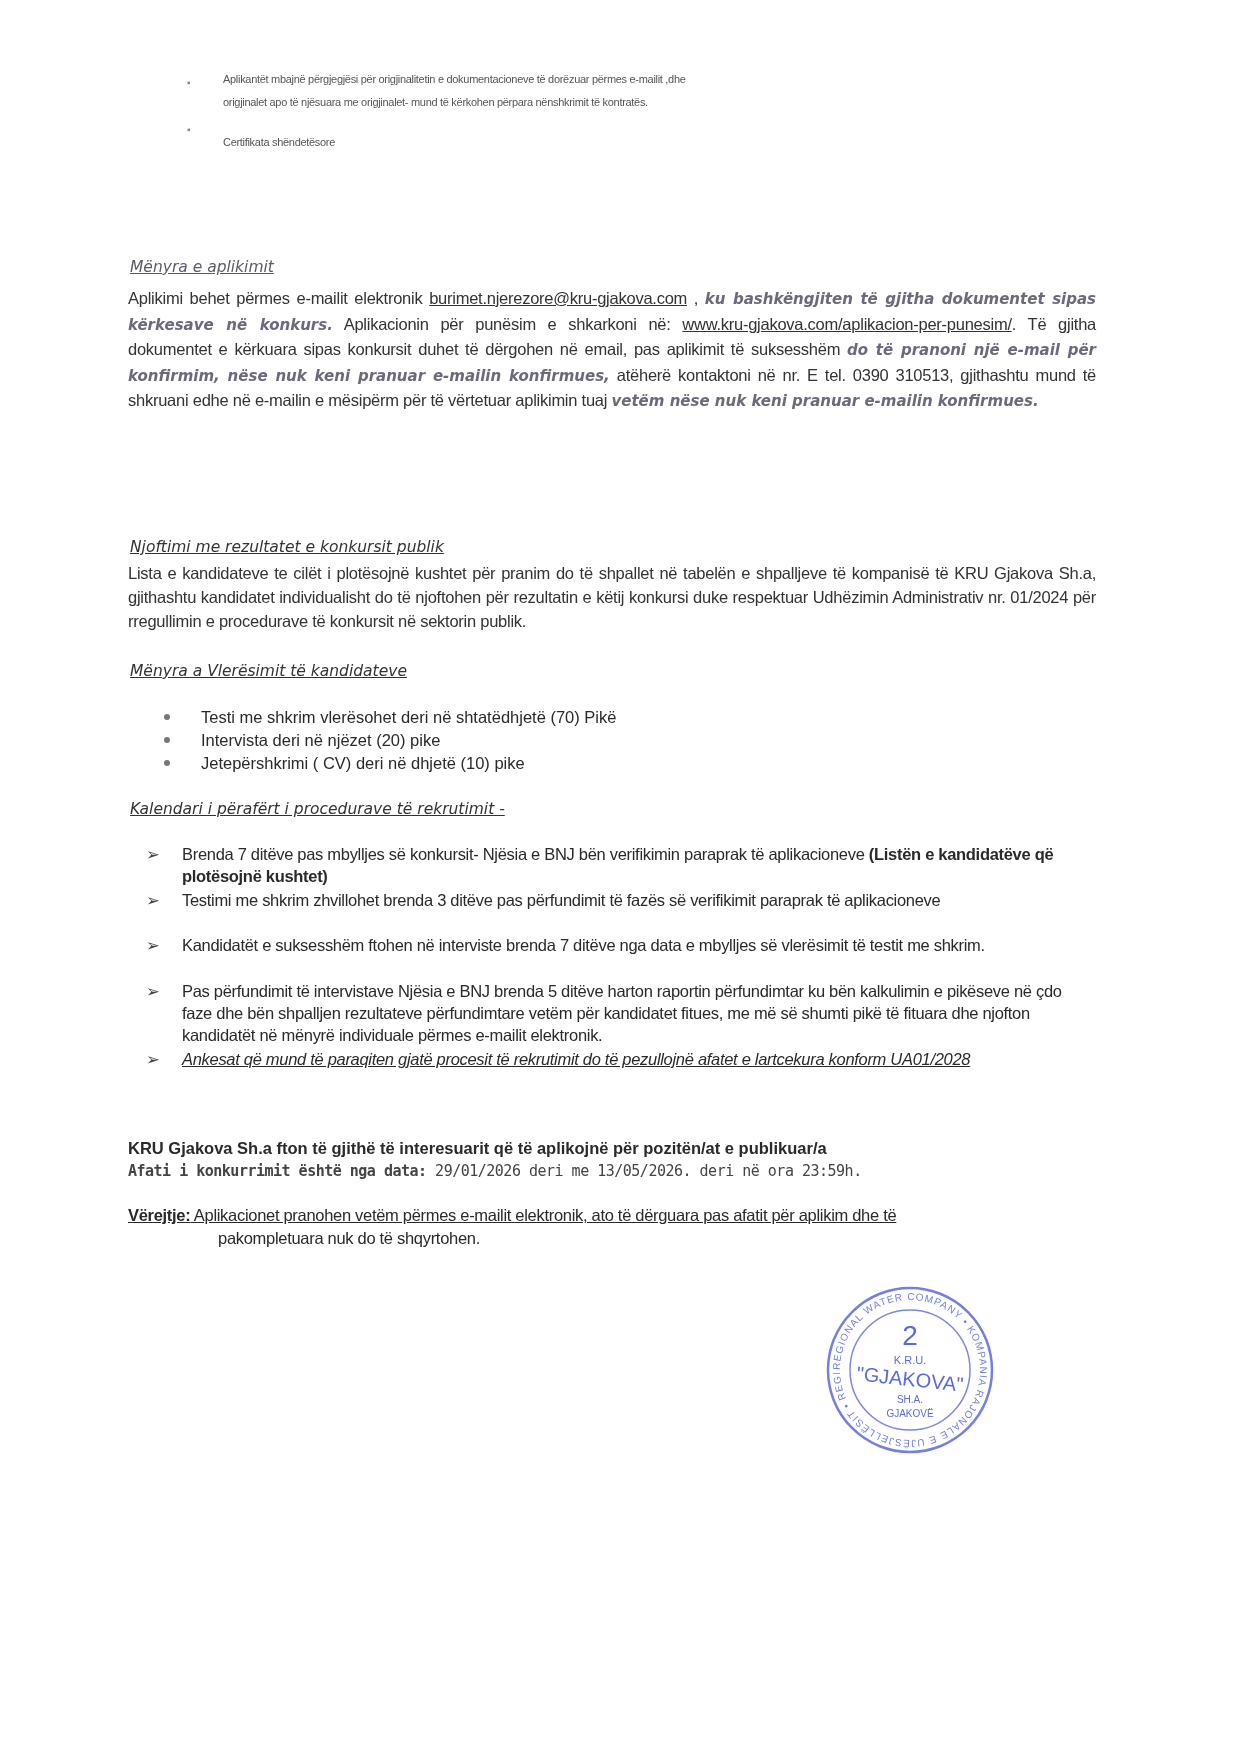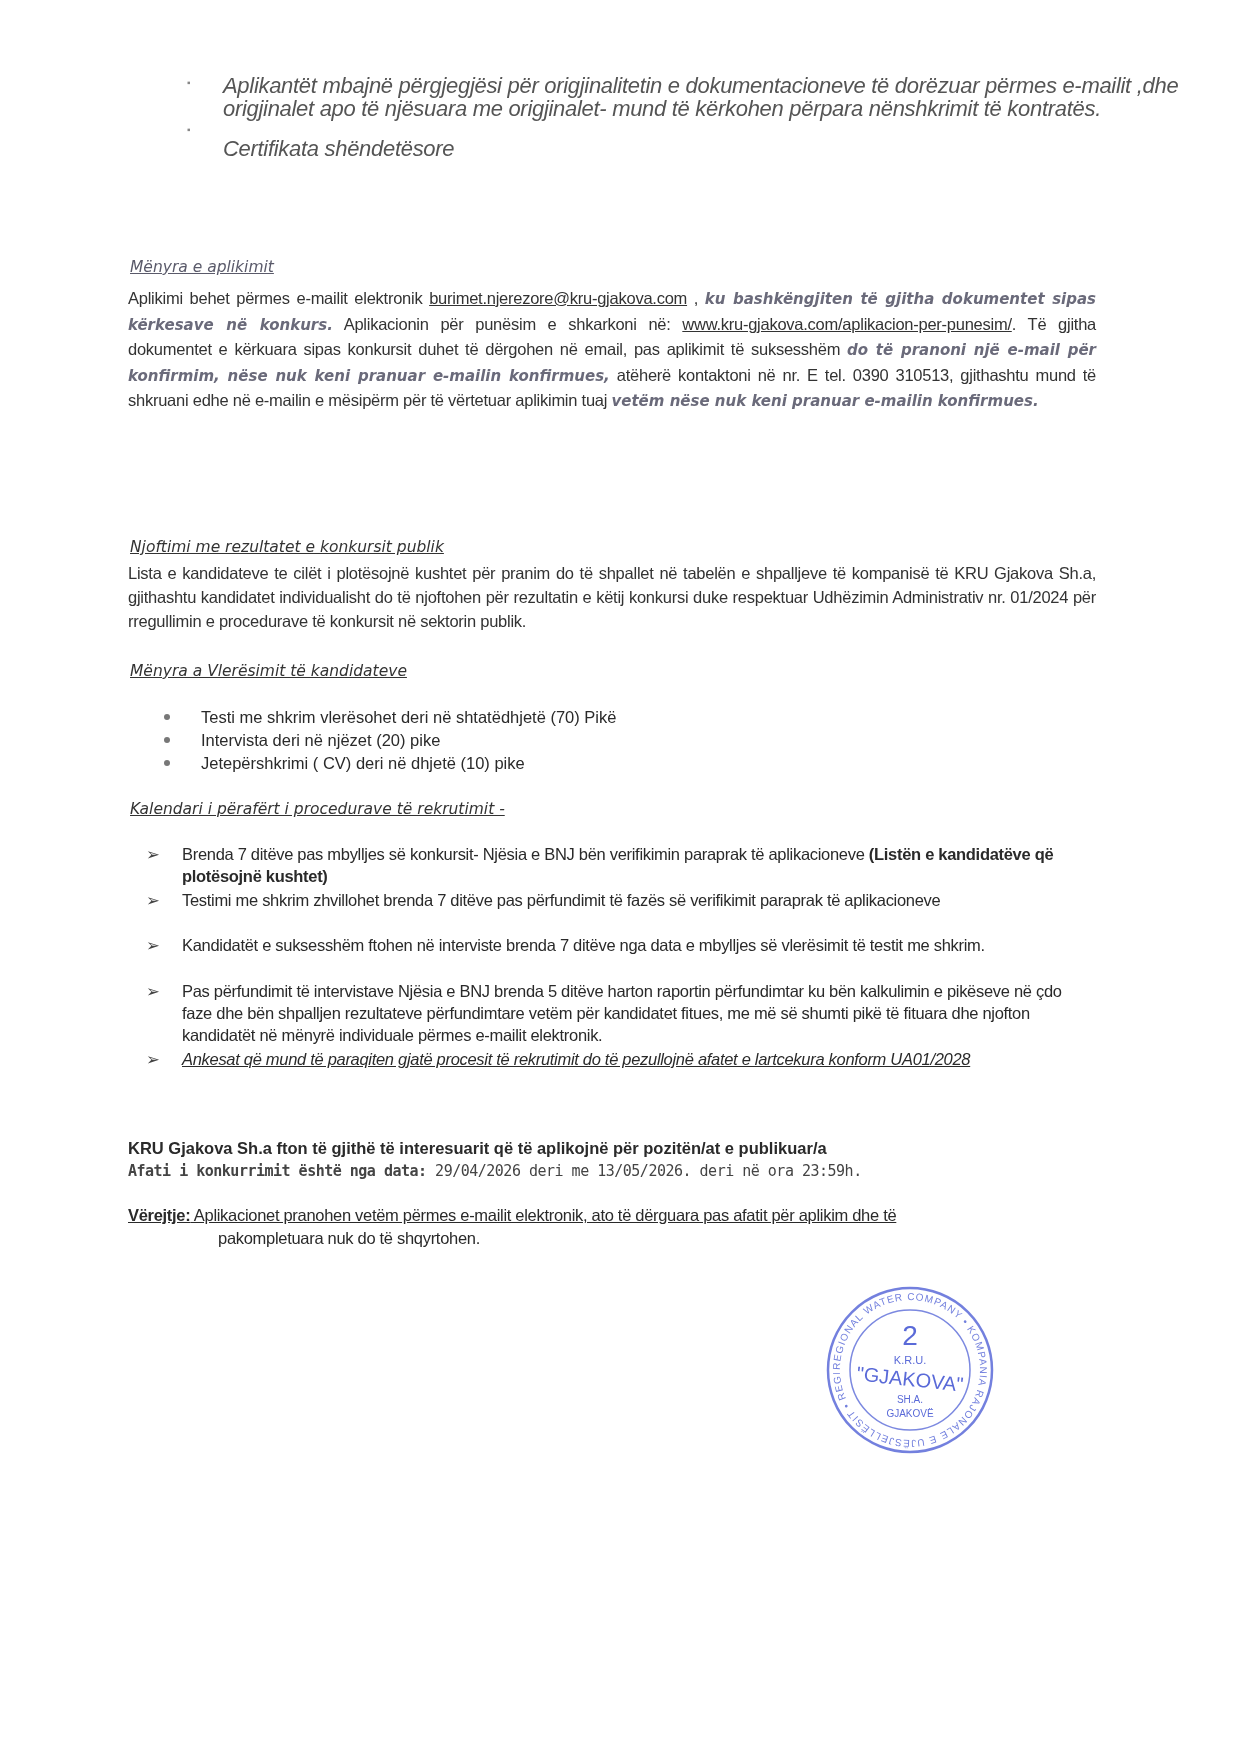--- a/index.html
+++ b/index.html
@@ -1,18 +1,18 @@
 <!DOCTYPE html>
 <html><head>
 <meta charset="utf-8">
 <style>
   html, body { margin: 0; padding: 0; background: #ffffff; }
   body { width: 1241px; height: 1755px; position: relative; overflow: hidden; color: #2a2a2a; }
   .page { position: absolute; left: 0; top: 0; width: 1241px; height: 1755px; background: #fff; }
-  .txt { font-family: "Liberation Sans", sans-serif; font-size: 22px; letter-spacing: -0.3px; transform-origin: left top; font-style: italic; }
+  .txt { font-family: "Liberation Sans", sans-serif; font-size: 11px; letter-spacing: -0.3px; transform-origin: left top; }
   .abs { position: absolute; }
   .bullet-sq { position: absolute; font-size: 10px; color: #888; }
   .gray { color: #555; }
   .heading {
     position: absolute; font-family: "DejaVu Sans", sans-serif; font-style: italic;
     font-size: 15.5px; text-decoration: underline; color: #333;
   }
   .heading.light { color: #5a5a6a; }
   .para { position: absolute; left: 128px; width: 968px; font-family: "Liberation Sans", sans-serif;
     font-size: 16.5px; line-height: 24.5px; text-align: justify; color: #333; letter-spacing: -0.25px; }
@@ -63,38 +63,38 @@
   </div>
 
   <div class="heading" style="left:130px; top:800px;">Kalendari i përafërt i procedurave të rekrutimit -</div>
 
   <div class="list-item" style="top:843px;">
     <span class="mark">➢</span>
     <span class="content"><span>Brenda 7 ditëve pas mbylljes së konkursit- Njësia e BNJ bën verifikimin paraprak të aplikacioneve </span><span class="bold">(Listën e kandidatëve që plotësojnë kushtet)</span></span>
   </div>
   <div class="list-item" style="top:889px;">
     <span class="mark">➢</span>
-    <span class="content">Testimi me shkrim zhvillohet brenda 7 ditëve pas përfundimit të fazës së verifikimit paraprak të aplikacioneve</span>
+    <span class="content">Testimi me shkrim zhvillohet brenda 3 ditëve pas përfundimit të fazës së verifikimit paraprak të aplikacioneve</span>
   </div>
   <div class="list-item" style="top:934px;">
     <span class="mark">➢</span>
     <span class="content">Kandidatët e suksesshëm ftohen në interviste brenda 7 ditëve nga data e mbylljes së vlerësimit të testit me shkrim.</span>
   </div>
   <div class="list-item" style="top:980px;">
     <span class="mark">➢</span>
     <span class="content">Pas përfundimit të intervistave Njësia e BNJ brenda 5 ditëve harton raportin përfundimtar ku bën kalkulimin e pikëseve në çdo faze dhe bën shpalljen rezultateve përfundimtare vetëm për kandidatet fitues, me më së shumti pikë të fituara dhe njofton kandidatët në  mënyrë individuale përmes e-mailit elektronik.</span>
   </div>
   <div class="list-item" style="top:1048px;">
     <span class="mark">➢</span>
     <span class="content ul" style="font-style:italic;">Ankesat që mund të paraqiten gjatë procesit  të rekrutimit do të pezullojnë afatet e  lartcekura konform UA01/2028</span>
   </div>
 
   <div class="abs bold" style="left:128px; top:1139px; font-family:'Liberation Sans', sans-serif; font-size:16.5px; color:#2a2a2a; white-space:nowrap;">KRU Gjakova Sh.a fton të gjithë të interesuarit që të aplikojnë për pozitën/at e publikuar/a</div>
   <div class="abs" style="left:128px; top:1162px; font-family:'DejaVu Sans Mono', monospace; font-size:15px; color:#444; white-space:nowrap; letter-spacing:-0.5px;">
-    <span class="bold">Afati i konkurrimit është nga data: </span><span>29/04/2026</span><span> deri me  </span><span>13/05/2026</span><span>. deri në ora 23:59h.</span>
+    <span class="bold">Afati i konkurrimit është nga data: </span><span>29/01/2026</span><span> deri me  </span><span>13/05/2026</span><span>. deri në ora 23:59h.</span>
   </div>
 
   <div class="abs" style="left:128px; top:1206px; font-family:'Liberation Sans', sans-serif; font-size:16.5px; color:#2a2a2a; white-space:nowrap; letter-spacing:-0.3px;text-decoration:underline;">
     <span class="bold">Vërejtje:</span><span> Aplikacionet pranohen vetëm përmes e-mailit elektronik, ato të dërguara pas afatit për aplikim dhe të</span>
   </div>
   <div class="abs" style="left:218px; top:1229px; font-family:'Liberation Sans', sans-serif; font-size:16.5px; color:#2a2a2a; white-space:nowrap; letter-spacing:-0.3px;">pakompletuara nuk do të shqyrtohen.</div>
 
   <div class="stamp">
     <svg width="190" height="190" viewBox="0 0 190 190">
       <defs>

